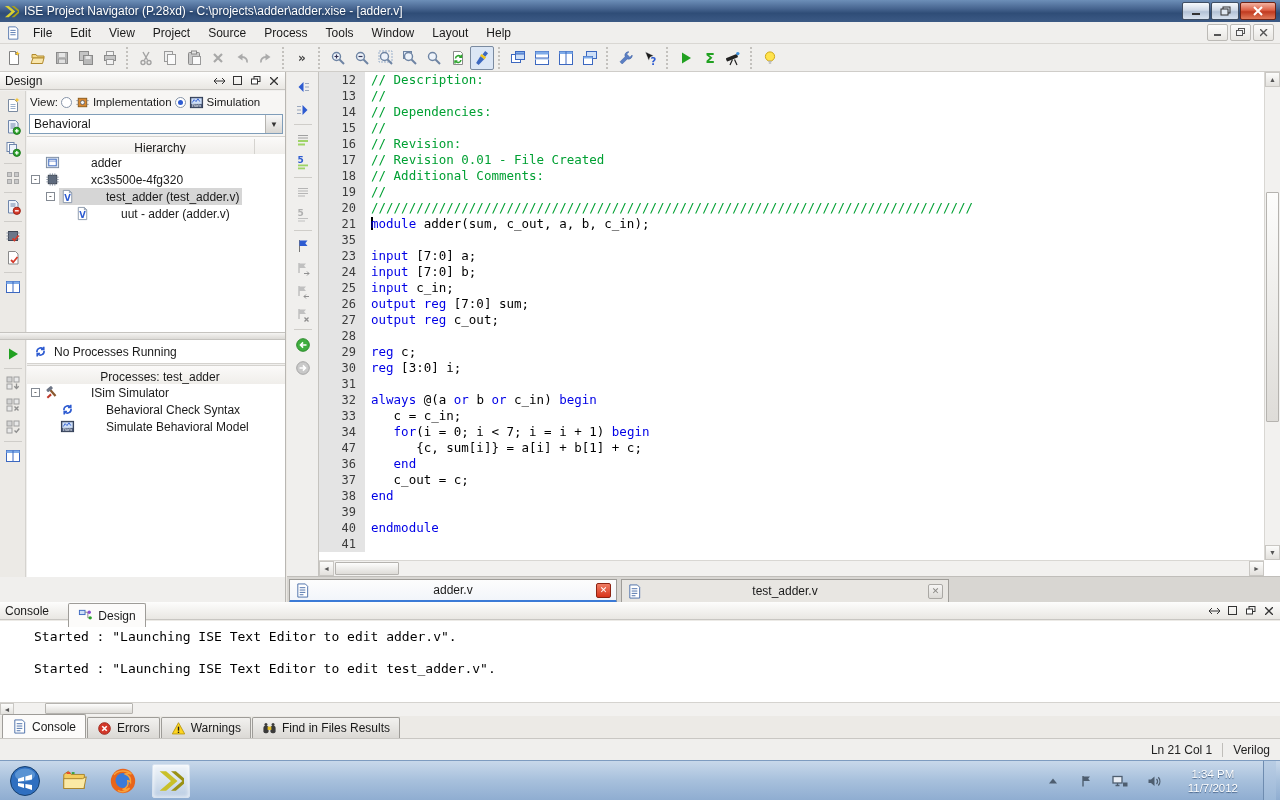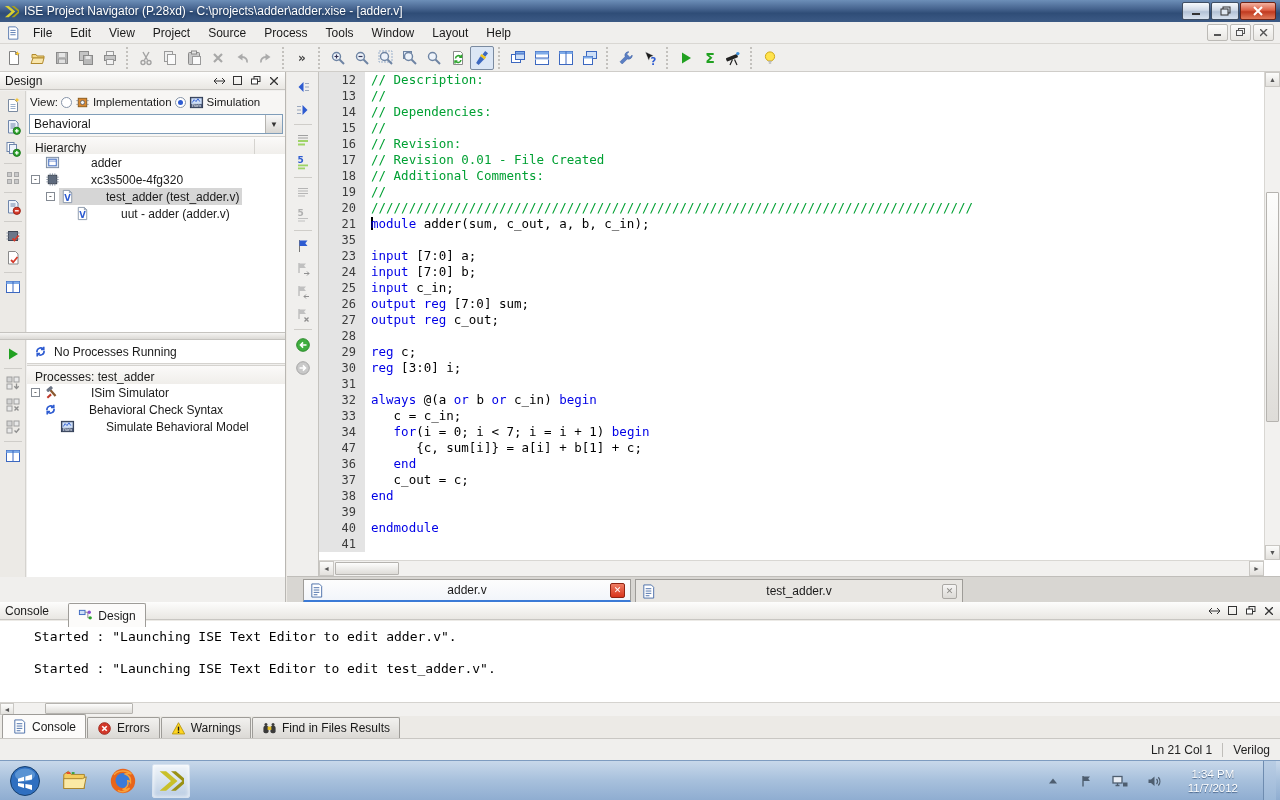--- a/index.html
+++ b/index.html
@@ -47,21 +47,21 @@
   .vstrip .icbtn { width:22px; height:22px; }
   #design-content { position:absolute; left:27px; top:0; right:0; bottom:0; background:#f7f6f4; }
   #view-row { height:22px; display:flex; align-items:center; gap:3px; padding:0 3px; font-size:11.5px; white-space:nowrap; }
   .radio { width:11px; height:11px; border:1px solid #8694a8; border-radius:50%; background:#fff; display:inline-block; position:relative; }
   .radio.sel::after { content:""; position:absolute; inset:2px; border-radius:50%; background:#2d5bd1; }
   #behav-select { height:20px; margin:1px 2px 2px 2px; border:1px solid #7f9db9; background:#fff; display:flex; align-items:center; }
   #behav-value { flex:1; padding-left:4px; }
   #behav-arrow { width:17px; height:18px; background:linear-gradient(#f8f8f8,#d8d6d2); border-left:1px solid #b5b3af;
     display:flex; align-items:center; justify-content:center; font-size:8px; color:#333; }
   .col-hdr { height:24px; background:linear-gradient(#fbfaf9,#edebe7); border-top:1px solid #d5d3cf; border-bottom:1px solid #d5d3cf;
-    display:flex; align-items:center; padding-left:8px; position:relative; }
+    display:flex; align-items:center; padding-left:8px; position:relative;justify-content:center; }
   .col-hdr .div { position:absolute; right:30px; top:2px; bottom:2px; width:1px; background:#d5d3cf; }
   .tree { background:#fff; position:absolute; left:0; right:0; bottom:0; overflow:hidden; }
   #hier-tree { top:63px; }
   .trow { height:17px; display:flex; align-items:center; white-space:nowrap; }
   .ebox { width:9px; height:9px; border:1px solid #848a93; background:#fff; font:8px/7px "DejaVu Sans Mono",monospace;
     text-align:center; color:#333; margin:0 4px 0 2px; flex:none; }
   .ebox.hid { visibility:hidden; }
   .tinner { display:flex; align-items:center; gap:4px; padding:0 3px 0 1px; height:17px; }
   .tinner.sel { background:#d6d6d6; }
   .tlabel { font-size:12px;margin-left:27px; }
@@ -90,21 +90,21 @@
   .ct { white-space:pre; font:12.5px/16px "DejaVu Sans Mono","Liberation Mono",monospace; padding-left:6px; color:#000; }
   .sk { color:#0000e6; } .sc { color:#00a033; }
   .caret { display:inline-block; width:1.5px; height:13px; background:#000; vertical-align:-2px; margin-right:-1.5px; }
   .vscroll { position:absolute; right:0; top:0; bottom:42px; width:16px; background:#f2f1ef; border-left:1px solid #d9d7d3; }
   .hscroll { position:absolute; left:0; right:16px; bottom:26px; height:16px; background:#f2f1ef; border-top:1px solid #d9d7d3; }
   .sarrow { position:absolute; width:15px; height:15px; background:linear-gradient(#fcfcfb,#e3e1dd); border:1px solid #c9c7c3;
     display:flex; align-items:center; justify-content:center; font-size:7px; color:#555; }
   .sthumb { position:absolute; background:linear-gradient(#fdfdfc,#dedcd8); border:1px solid #b5b3af; border-radius:1px; }
   .vscroll .sthumb { left:1px; width:13px; }
   .hscroll .sthumb { top:1px; height:13px; }
-  #tabbar { position:absolute; left:287px; top:576px; right:0; height:26px; background:#d8d6d2; border-top:1px solid #c0beba; display:flex; padding:2px 0 0 16px; }
+  #tabbar { position:absolute; left:287px; top:576px; right:0; height:26px; background:#d8d6d2; border-top:1px solid #c0beba; display:flex; padding:2px 0 0 2px; }
   .etab { width:328px; height:24px; display:flex; align-items:center; padding:0 5px; gap:4px; border:1px solid #9e9c98;
     background:linear-gradient(#efeeec,#deccd8); background:#e8e6e2; margin-right:4px; font-size:12px; }
   .etab.active { background:linear-gradient(#fdfdfd,#f2f5fa); border-bottom:3px solid #3b7ad6; }
   .etab .lbl { flex:1; text-align:center; }
   .tclose { width:15px; height:15px; border:1px solid #aaa8a4; border-radius:2px; background:linear-gradient(#f6f5f4,#dcdad6);
     display:flex; align-items:center; justify-content:center; font-size:9px; color:#8a8884; }
   .tclose.red { background:linear-gradient(#ef7d64,#d8341c); border-color:#8e2413; color:#fff; font-weight:bold; }
 
   
   #console { position:absolute; left:0; top:602px; right:0; height:136px; background:#eceae6; }
@@ -766,21 +766,21 @@
                   <g transform="rotate(-40 8 8)">
                     <rect x="6.8" y="3" width="2.4" height="10" fill="#8a5a30"></rect>
                     <rect x="4.5" y="1.5" width="7" height="3.4" rx="1" fill="#6e7686"></rect>
                   </g>
                   <path d="M2.5 13.5l4-3.5" stroke="#c0392b" stroke-width="2.2"></path>
                 </svg>
               </span>
               <span class="tlabel">ISim Simulator</span>
             </span>
           </div>
-          <div class="trow" style="">
+          <div class="trow" style="padding-left: 17px;">
             <span class="ebox hid"></span>
             <span class="tinner">
               <span class="ic">
                 <svg viewBox="0 0 16 16" width="15" height="15">
                   <path d="M4.2 8.8a4 4 0 0 1 6.8-3.4" fill="none" stroke="#2d5bd1" stroke-width="1.7"></path>
                   <path d="M11.5 2.8v3h-3" fill="none" stroke="#2d5bd1" stroke-width="1.7"></path>
                   <path d="M11.8 7.2a4 4 0 0 1-6.8 3.4" fill="none" stroke="#2d5bd1" stroke-width="1.7"></path>
                   <path d="M4.5 13.2v-3h3" fill="none" stroke="#2d5bd1" stroke-width="1.7"></path>
                 </svg>
               </span>

